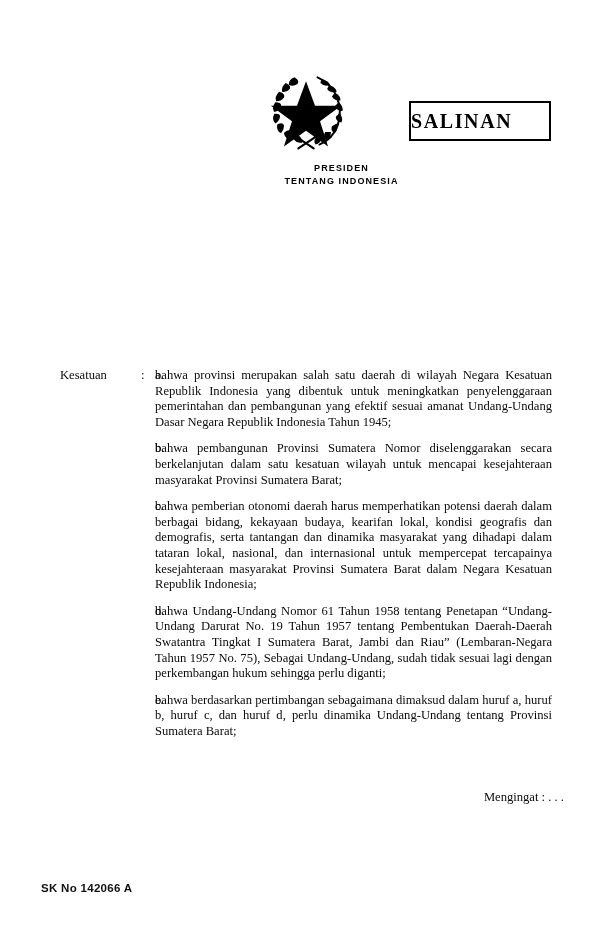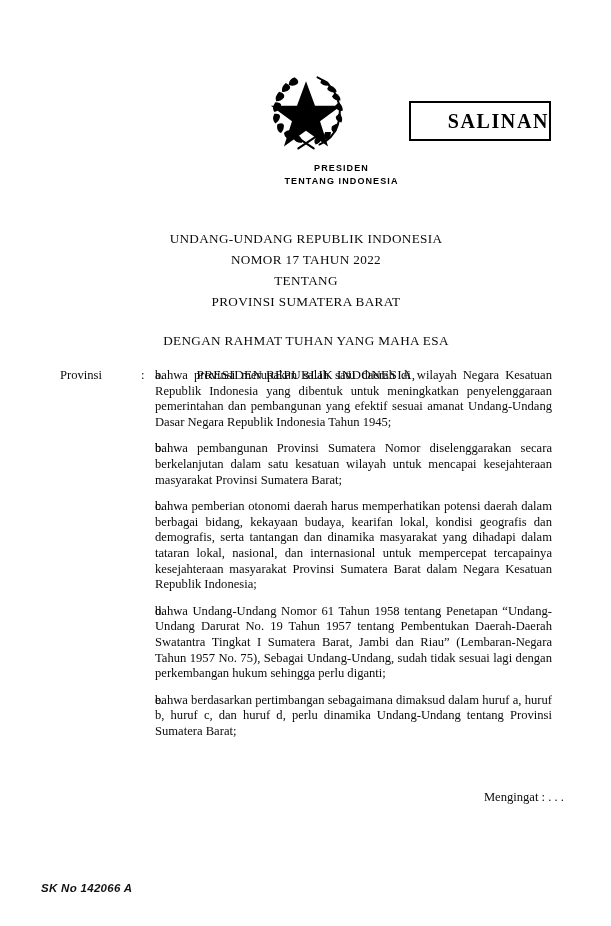--- a/index.html
+++ b/index.html
@@ -51,21 +51,21 @@
   .salinan-box {
     position: absolute;
     left: 409px;
     top: 101px;
     width: 138px;
     height: 36px;
     border: 2.5px solid #000;
     background: #fff;
     display: flex;
     align-items: center;
-    justify-content: flex-end;
+    justify-content: flex-start;
   }
   .salinan-text {
     font-family: "Liberation Serif", serif;
     font-weight: bold;
     font-size: 20px;
     letter-spacing: 1.6px;
     color: #000;
     line-height: 1;
   }
 
@@ -153,21 +153,20 @@
   
   .sk-code {
     position: absolute;
     left: 41px;
     top: 882px;
     font-family: "Liberation Sans", sans-serif;
     font-weight: bold;
     font-size: 11.5px;
     letter-spacing: 0.3px;
     color: #111;
-    font-style: italic;
   }
 </style>
 </head>
 <body>
 
 <div class="page">
 
   <div class="masthead">
     <div class="emblem-wrap">
       <svg class="emblem" viewBox="0 0 100 100" aria-hidden="true">
@@ -208,33 +207,23 @@
     <div class="masthead-lines">
       <div>PRESIDEN</div>
       <div>TENTANG INDONESIA</div>
     </div>
   </div>
 
   <div class="salinan-box">
     <span class="salinan-text">SALINAN</span>
   </div>
 
-  <div class="titleblock">
-    <div class="t-line">UNDANG-UNDANG REPUBLIK INDONESIA</div>
-    <div class="t-line">NOMOR 17 TAHUN 2022</div>
-    <div class="t-line">TENTANG</div>
-    <div class="t-line">PROVINSI SUMATERA BARAT</div>
-    <div class="gap-1"></div>
-    <div class="t-line">DENGAN RAHMAT TUHAN YANG MAHA ESA</div>
-    <div class="gap-2"></div>
-    <div class="t-line">PRESIDEN REPUBLIK INDONESIA,</div>
-  </div>
 
   <div class="considering">
-    <div class="cons-label">Provinsi</div>
+    <div class="cons-label">Kesatuan</div>
     <div class="cons-colon">:</div>
     <ol class="cons-list">
       <li class="cons-item">
         <span class="cons-marker">a.</span>
         <div class="cons-text">bahwa provinsi merupakan salah satu daerah di wilayah Negara Kesatuan Republik Indonesia yang dibentuk untuk meningkatkan penyelenggaraan pemerintahan dan pembangunan yang efektif sesuai amanat Undang-Undang Dasar Negara Republik Indonesia Tahun 1945;</div>
       </li>
       <li class="cons-item">
         <span class="cons-marker">b.</span>
         <div class="cons-text">bahwa pembangunan Provinsi Sumatera Nomor diselenggarakan secara berkelanjutan dalam satu kesatuan wilayah untuk mencapai kesejahteraan masyarakat Provinsi Sumatera Barat;</div>
       </li>

